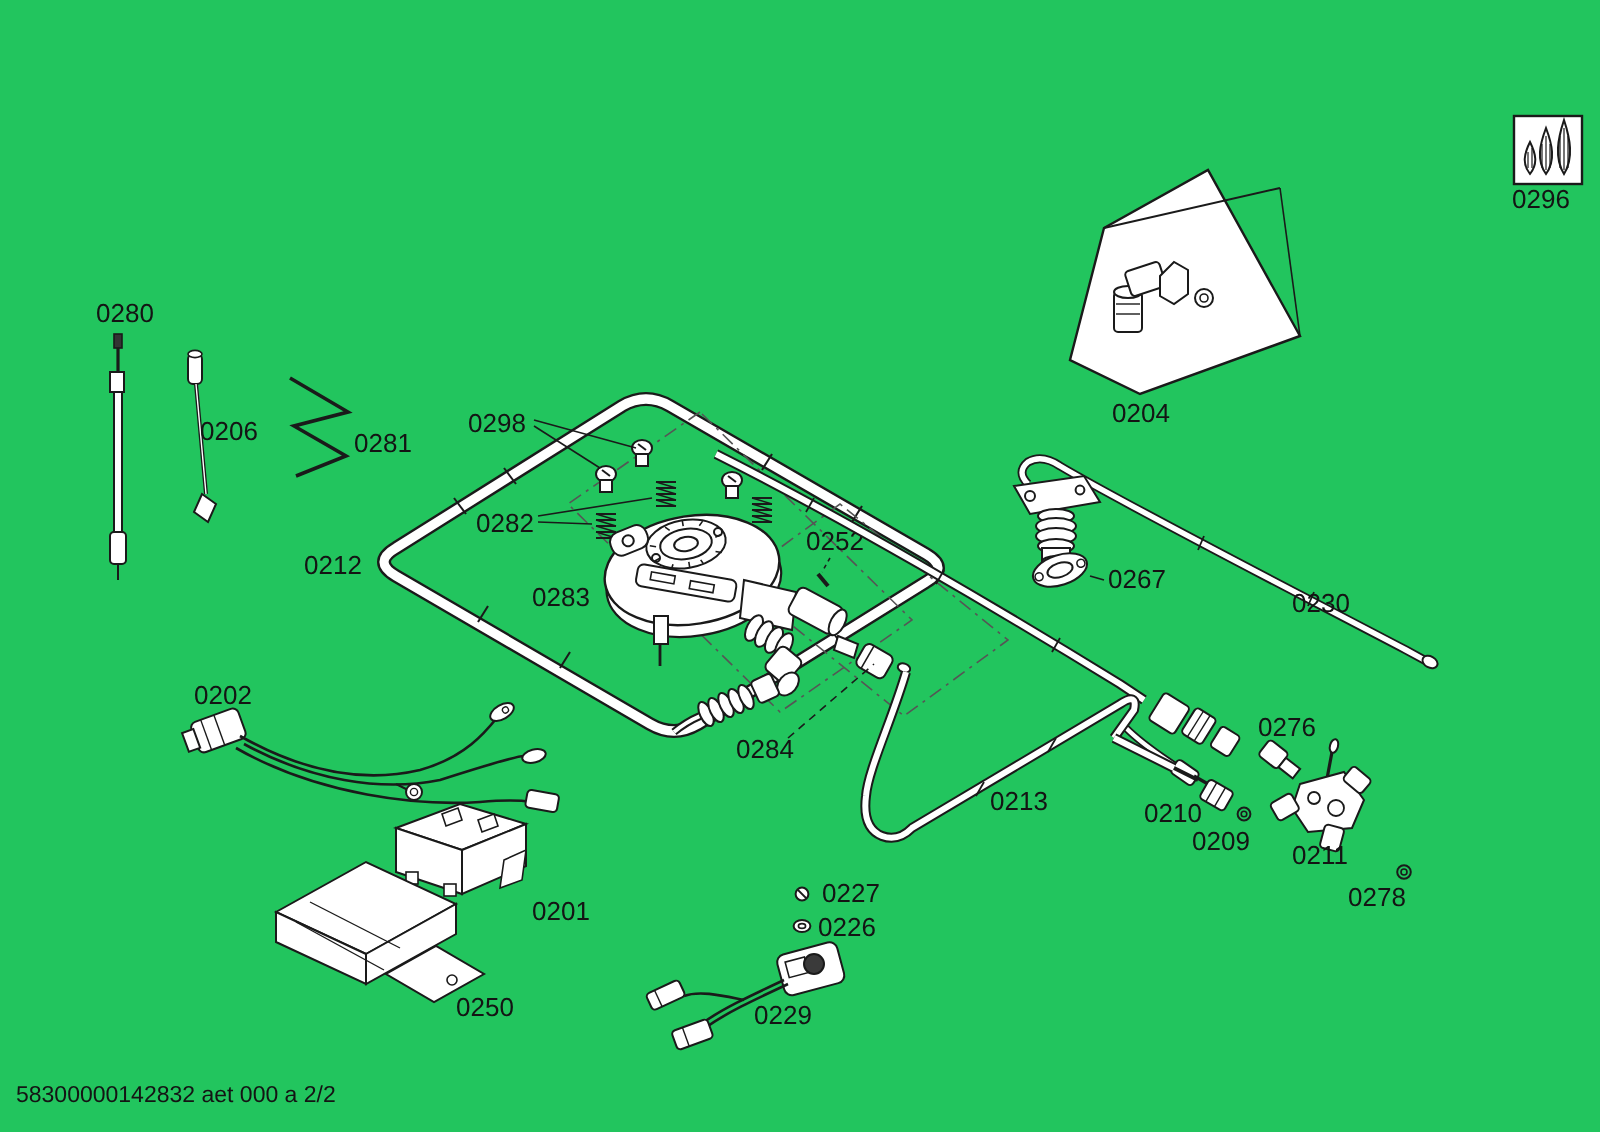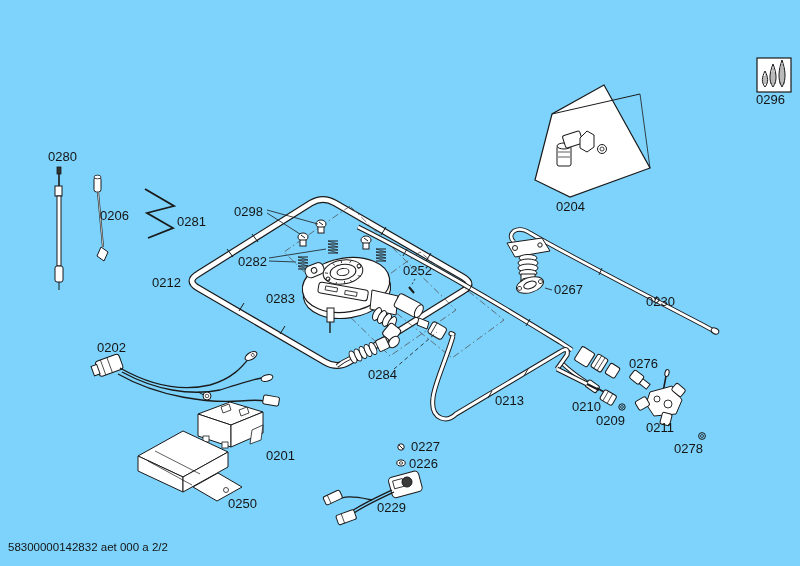--- a/index.html
+++ b/index.html
@@ -1,17 +1,17 @@
 <!DOCTYPE html>
 <html><head>
 <meta charset="utf-8">
 <style>
   html,body{margin:0;padding:0;background:#e8e8e8;}
   .page{
-    width:800px;height:566px;background:#7dd3fc;position:relative;
+    width:800px;height:566px;background:#22c55e;position:relative;
     font-family:"Liberation Sans",sans-serif;overflow:hidden;
   }
   svg{display:block;}
   text{
     font-family:"Liberation Sans",sans-serif;
     font-size:13px;fill:#141414;
   }
   text.footer{font-size:11.5px;}
   .ln{stroke:#1a1a1a;fill:none;}
 </style>

